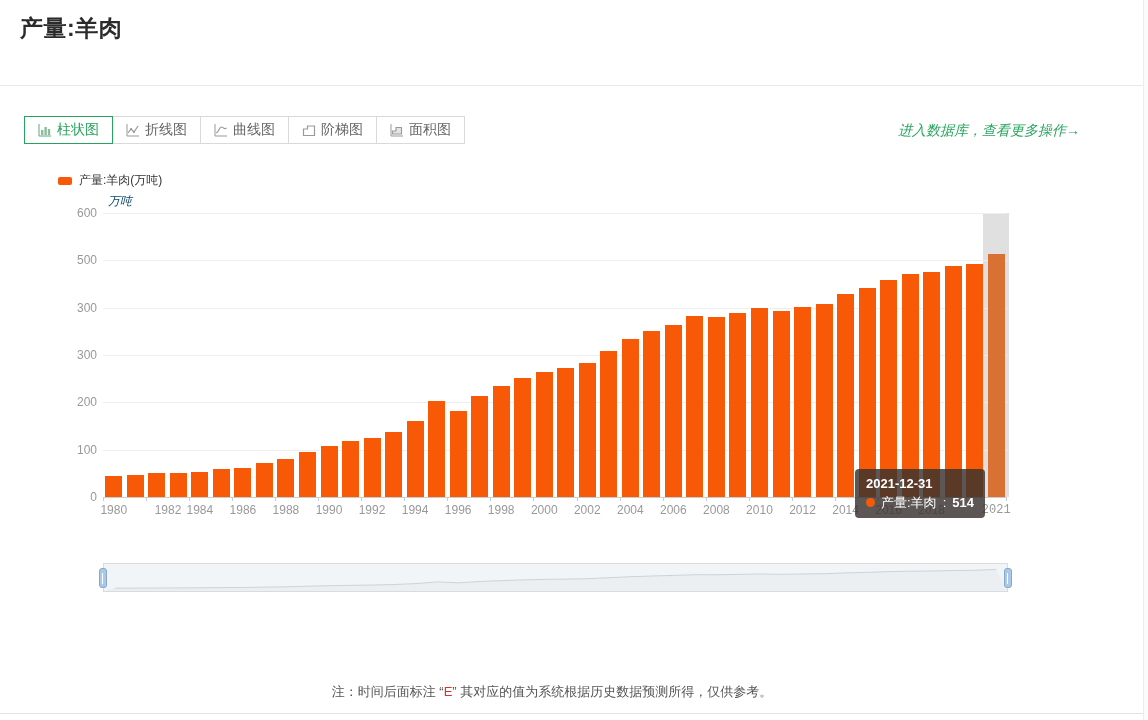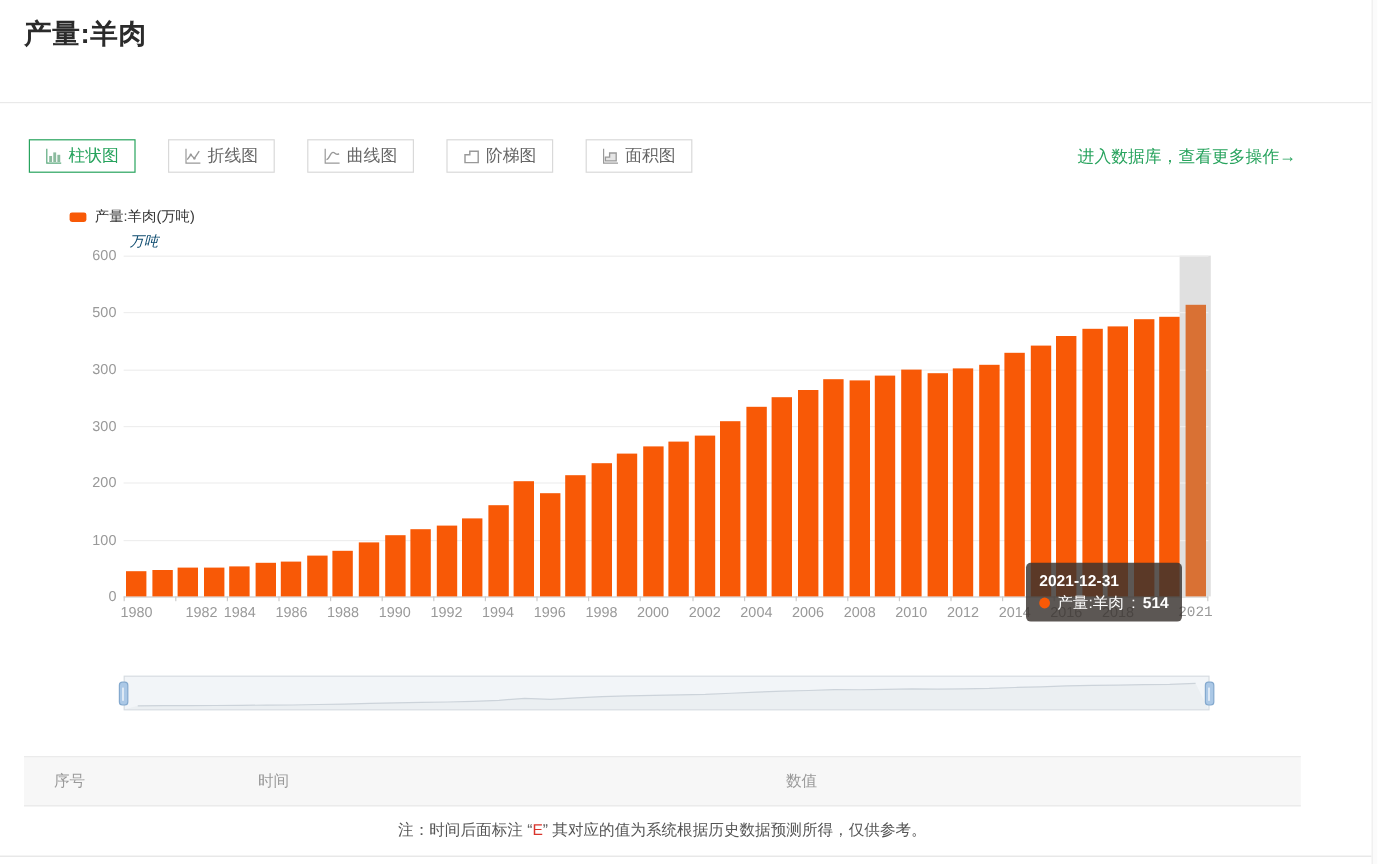--- a/index.html
+++ b/index.html
@@ -5,32 +5,32 @@
   * { margin:0; padding:0; box-sizing:border-box; }
   html,body { background:#fff; }
   .page {
     position:relative; width:1148px; height:720px; overflow:hidden;
     font-family:"Liberation Sans", "DejaVu Sans", sans-serif; background:#fff;
   }
   .page-title { position:absolute; left:20px; top:13px; font-size:23px; font-weight:bold; color:#2b2b2b; letter-spacing:0.5px; }
   .top-divider { position:absolute; left:0; top:85px; width:1143px; height:1px; background:#e9e9e9; }
 
   
-  .tab-group { position:absolute; left:24px; top:116px; display:flex;gap:28px; }
+  .tab-group { position:absolute; left:24px; top:116px; display:flex; }
   .tab-btn {
     display:flex; align-items:center; gap:5px; height:28px; padding:0 13px;
     background:#fff; border:1px solid #d9d9d9; margin-left:-1px;
     font-size:14px; color:#666; cursor:pointer;
     font-family:"Liberation Sans", "DejaVu Sans", sans-serif;
   }
   .tab-btn:first-child { margin-left:0; }
   .tab-btn.active { border-color:#27a35d; color:#27a35d; position:relative; z-index:2; }
   .tab-btn svg { display:block; }
 
-  .db-link { position:absolute; top:122px; right:68px; font-size:14px; color:#27a35d; text-decoration:none; cursor:pointer; }
+  .db-link { position:absolute; top:122px; right:68px; font-size:14px; color:#27a35d; text-decoration:none; cursor:pointer;font-style:italic; }
 
   
   .legend { position:absolute; left:58px; top:172px; display:flex; align-items:center; gap:7px; }
   .legend-marker { width:14px; height:8px; border-radius:2px; background:#f85906; }
   .legend-label { font-size:12px; color:#333; }
   .axis-unit { position:absolute; left:108px; top:193px; font-size:12px; color:#0c4a6e;font-style:italic; }
 
   
   .plot { position:absolute; left:103px; top:213px; width:904px; height:284px; }
   .gridline { position:absolute; left:0; width:100%; height:1px; background:#eee; }
@@ -269,25 +269,20 @@
   <div class="dz">
     <div class="dz-filler"></div>
     <svg id="dzShadow" width="903" height="27" viewBox="0 0 903 27">
         <polygon points="10.8,24.2 32.3,24.1 53.8,24.0 75.3,23.9 96.8,23.8 118.3,23.6 139.8,23.5 161.3,23.1 182.8,22.8 204.3,22.2 225.8,21.7 247.3,21.3 268.8,21.0 290.3,20.5 311.8,19.6 333.3,17.9 354.8,18.8 376.3,17.5 397.8,16.6 419.3,15.9 440.8,15.4 462.3,15.1 483.8,14.7 505.3,13.7 526.8,12.7 548.3,12.0 569.8,11.4 591.3,10.7 612.8,10.8 634.3,10.4 655.8,10.0 677.3,10.3 698.8,10.0 720.3,9.7 741.8,8.9 763.3,8.4 784.8,7.6 806.3,7.2 827.8,7.0 849.3,6.5 870.8,6.3 892.3,5.4 903,27 0,27" fill="rgba(120,130,140,0.05)"></polygon>
         <polyline points="10.8,24.2 32.3,24.1 53.8,24.0 75.3,23.9 96.8,23.8 118.3,23.6 139.8,23.5 161.3,23.1 182.8,22.8 204.3,22.2 225.8,21.7 247.3,21.3 268.8,21.0 290.3,20.5 311.8,19.6 333.3,17.9 354.8,18.8 376.3,17.5 397.8,16.6 419.3,15.9 440.8,15.4 462.3,15.1 483.8,14.7 505.3,13.7 526.8,12.7 548.3,12.0 569.8,11.4 591.3,10.7 612.8,10.8 634.3,10.4 655.8,10.0 677.3,10.3 698.8,10.0 720.3,9.7 741.8,8.9 763.3,8.4 784.8,7.6 806.3,7.2 827.8,7.0 849.3,6.5 870.8,6.3 892.3,5.4" fill="none" stroke="#ccd3da" stroke-width="1"></polyline>
       </svg>
     <div class="dz-handle left"></div>
     <div class="dz-handle right"></div>
   </div>
 
-  <div class="table-head">
-    <div class="th-col1">序号</div>
-    <div class="th-col2">时间</div>
-    <div class="th-col3">数值</div>
-  </div>
 
   <div class="note">
     <span>注：时间后面标注 “</span><span class="e">E</span><span>” 其对应的值为系统根据历史数据预测所得，仅供参考。</span>
   </div>
 
   <div class="bottom-divider"></div>
   <div class="scroll-strip"></div>
 </div>
 
 </body></html>

